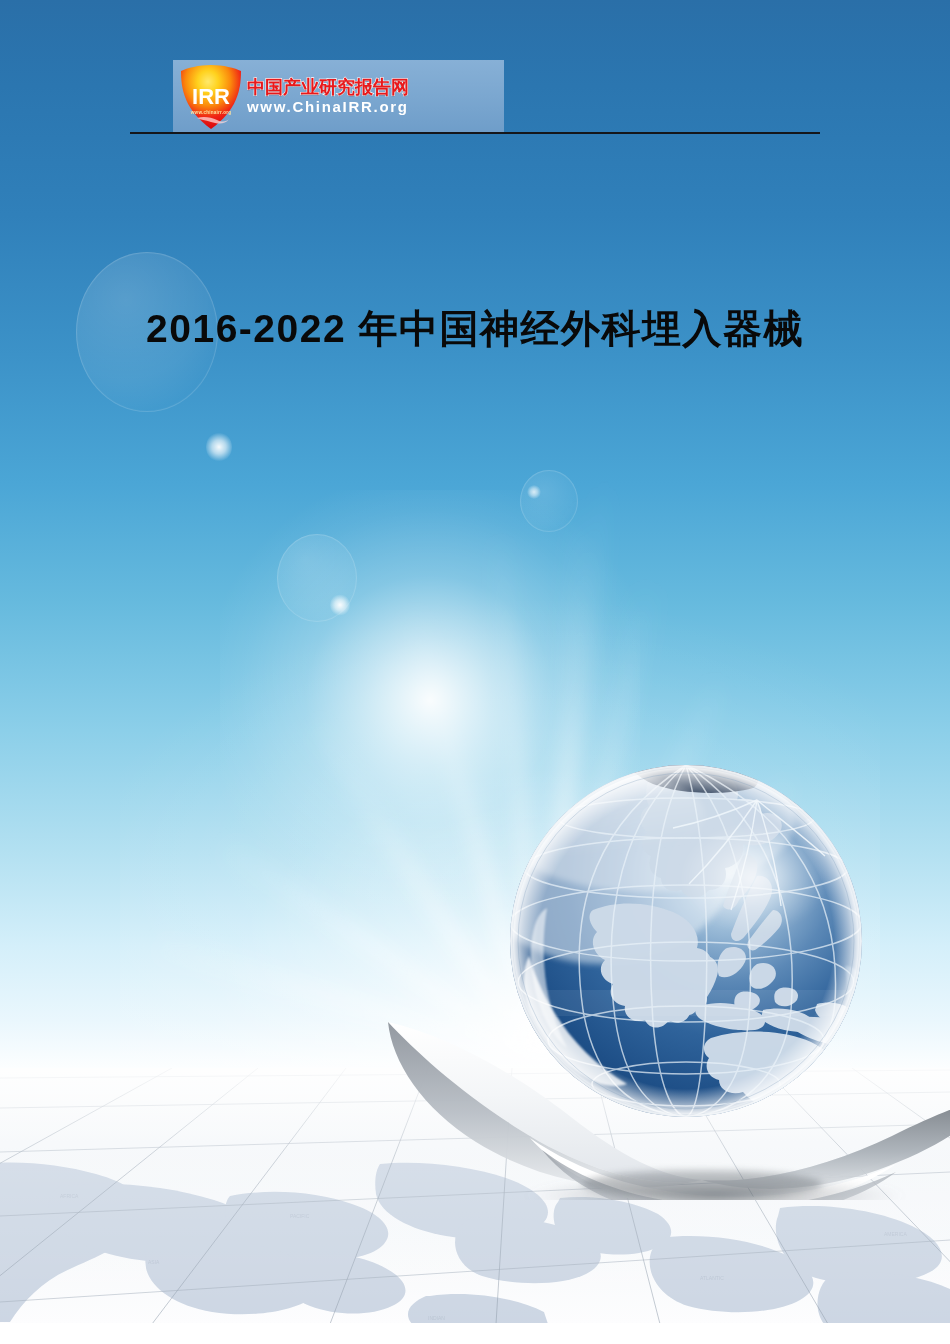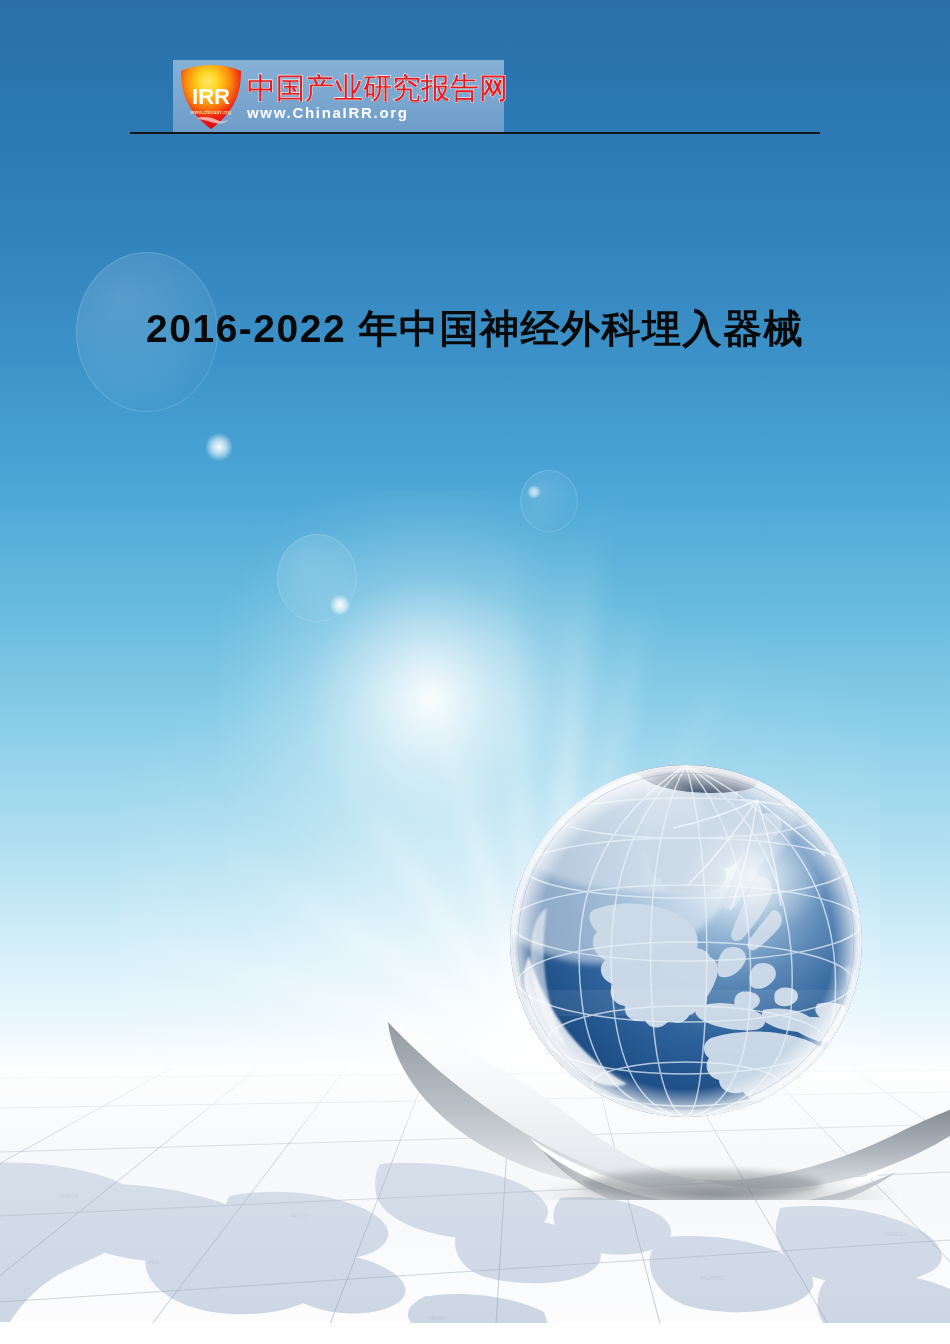--- a/index.html
+++ b/index.html
@@ -119,22 +119,22 @@
   }
   .logo-text {
     flex: 1 1 auto;
     margin-left: 2px;
     padding-right: 4px;
     display: flex;
     flex-direction: column;
     justify-content: center;
   }
   .logo-cn {
-    font-size: 29px;
-    font-weight: normal;
+    font-size: 18px;
+    font-weight: bold;
     color: #e8191c;
     letter-spacing: 0px;
     line-height: 1.05;
     white-space: nowrap;
     -webkit-text-stroke: 1.1px #ffffff;
     paint-order: stroke fill;
     text-shadow: 0 1px 0 rgba(120,0,0,0.25);
   }
   .logo-url {
     font-size: 15px;

